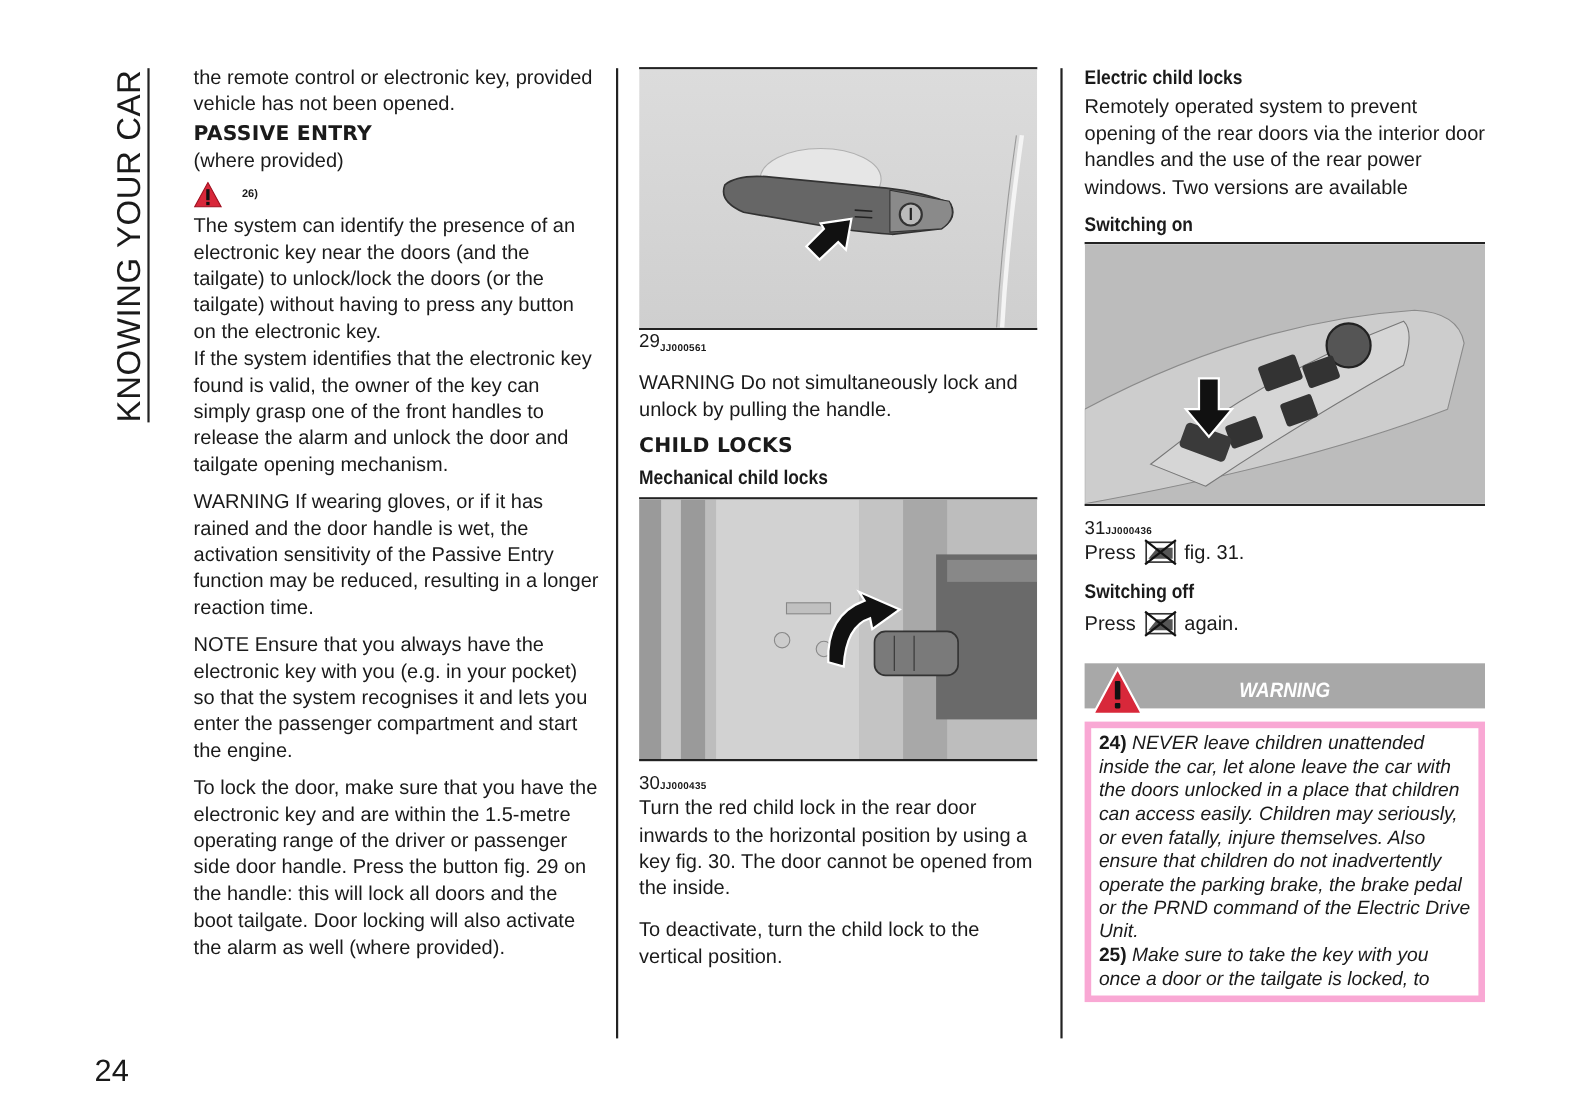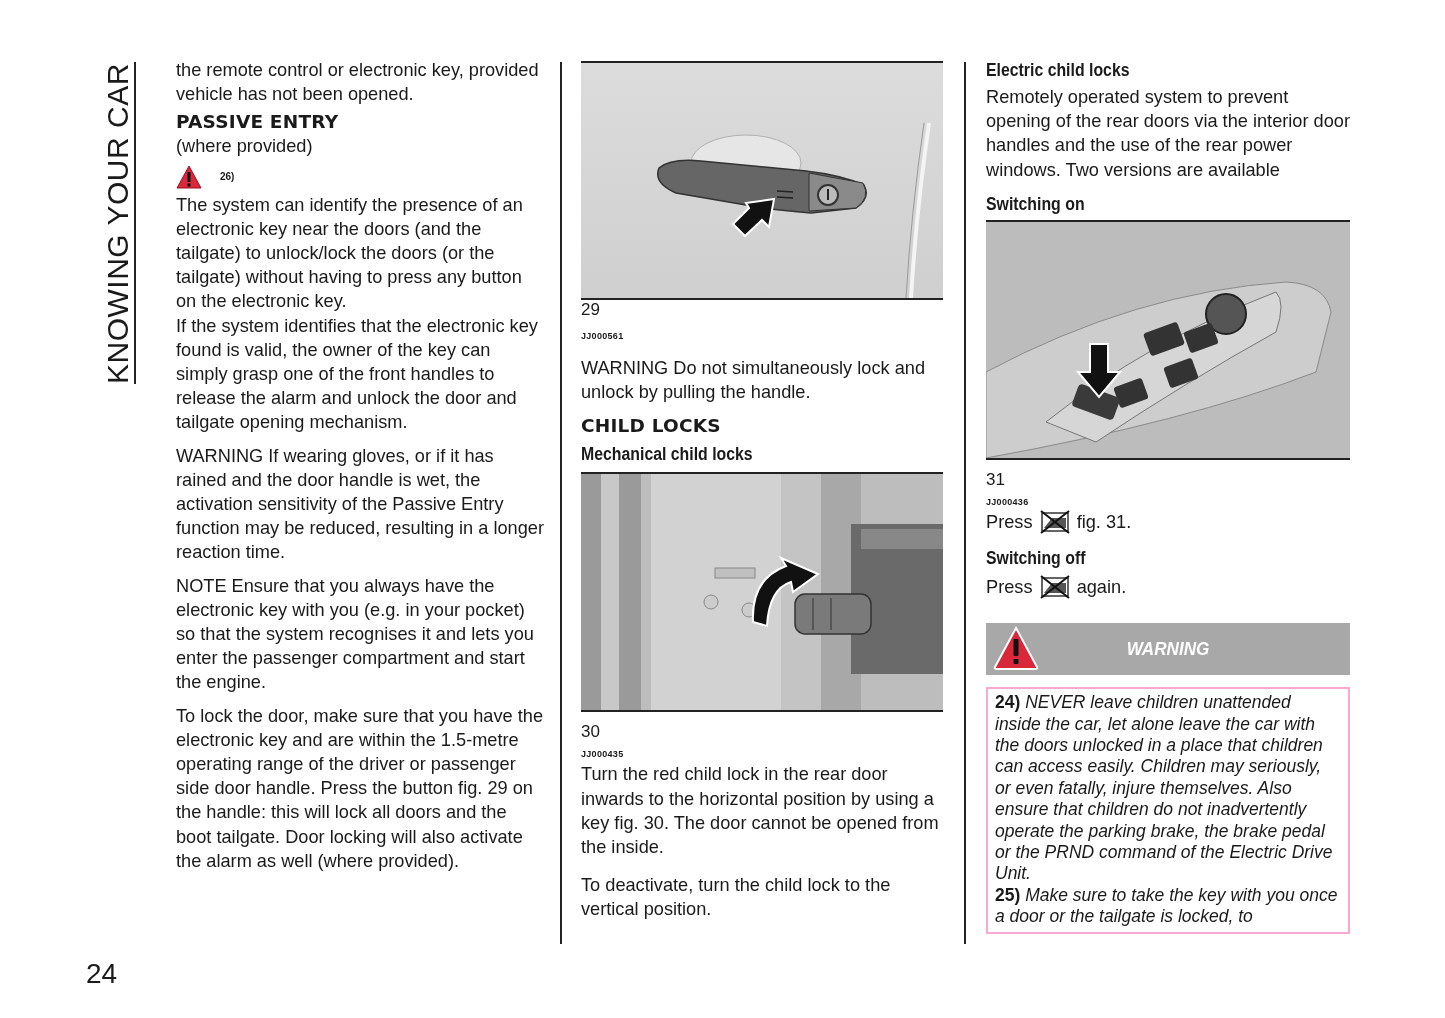--- a/index.html
+++ b/index.html
@@ -16,27 +16,27 @@
   .col3 { left: 986px; width: 364px; }
   .vrule { position: absolute; top: 62px; width: 2px; height: 882px; background: #222; }
   p { margin: 0; }
   .gap { margin-top: 9px; }
   .h-caps { font-family: "DejaVu Sans", sans-serif; font-weight: bold; font-size: 18.5px; letter-spacing: 0.2px; margin-top: 4px; line-height: 24px; }
   .h-sub { font-weight: bold; font-size: 18px; line-height: 24px; transform: scaleX(0.88); transform-origin: 0 0; white-space: nowrap; }
   .warn-ref { display: flex; align-items: center; height: 28px; margin: 4px 0 2px 0; }
   .warn-ref .refs { font-size: 10px; font-weight: bold; margin-left: 18px; }
   .tri { width: 26px; height: 24px; }
   .figure { position: relative; border-top: 2px solid #222; border-bottom: 2px solid #222; overflow: hidden; }
-  .fig-cap { display: flex; justify-content: flex-start; align-items: flex-start; font-size: 17px; line-height: 20px; flex-direction: column; }
+  .fig-cap { display: flex; justify-content: flex-start; align-items: flex-start; font-size: 17px; line-height: 20px; }
   .fig-cap .code { font-size: 9px; font-weight: bold; letter-spacing: 0.3px; padding-top: 6px; }
   .inline-icon { display: inline-block; width: 30px; height: 24px; vertical-align: -6px; margin: 0 2px; }
-  .warn-banner { position: relative; height: 52px; background: #a8a8a8; margin-top: 24px; }
+  .warn-banner { position: relative; height: 41px; background: #a8a8a8; margin-top: 24px; }
   .warn-banner .tri-big { position: absolute; left: 6px; top: 2px; width: 48px; height: 46px; }
   .warn-banner .label { position: absolute; left: 0; right: 0; top: 14px; text-align: center; color: #fff; font-weight: bold; font-style: italic; font-size: 19px; transform: scaleX(0.9); }
-  .warn-box { margin-top: 12px; border: 2px solid #f9a8d4; padding: 3px 7px 4px 7px; font-style: italic; font-size: 17.5px; line-height: 21.4px; }
+  .warn-box { margin-top: 12px; border: 6px solid #f9a8d4; padding: 3px 7px 4px 7px; font-style: italic; font-size: 17.5px; line-height: 21.4px; }
   .warn-box b { font-style: normal; }
 </style>
 </head>
 <body>
 
 <div class="side-title">
     <span>KNOWING YOUR CAR</span>
   </div>
 <div class="side-rule"></div>
 <div class="page-num">24</div>

